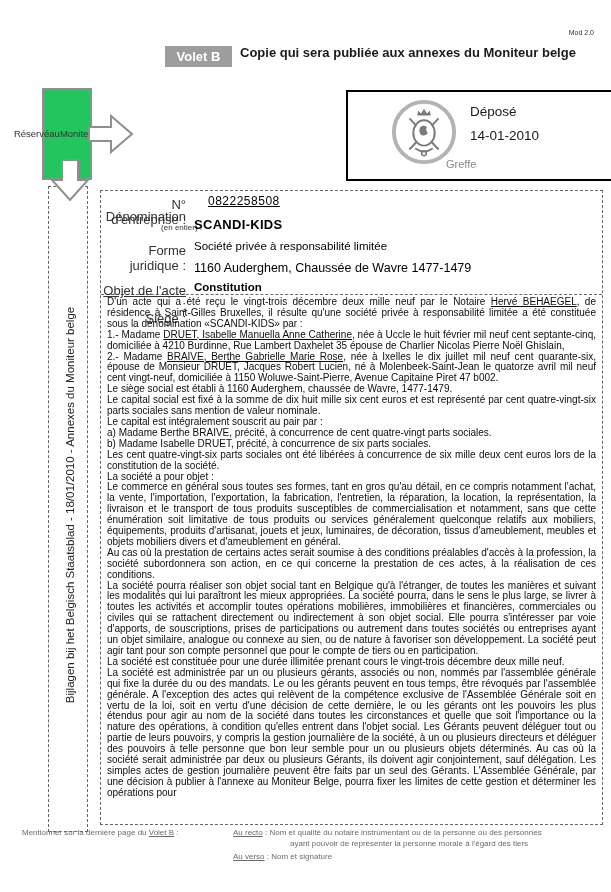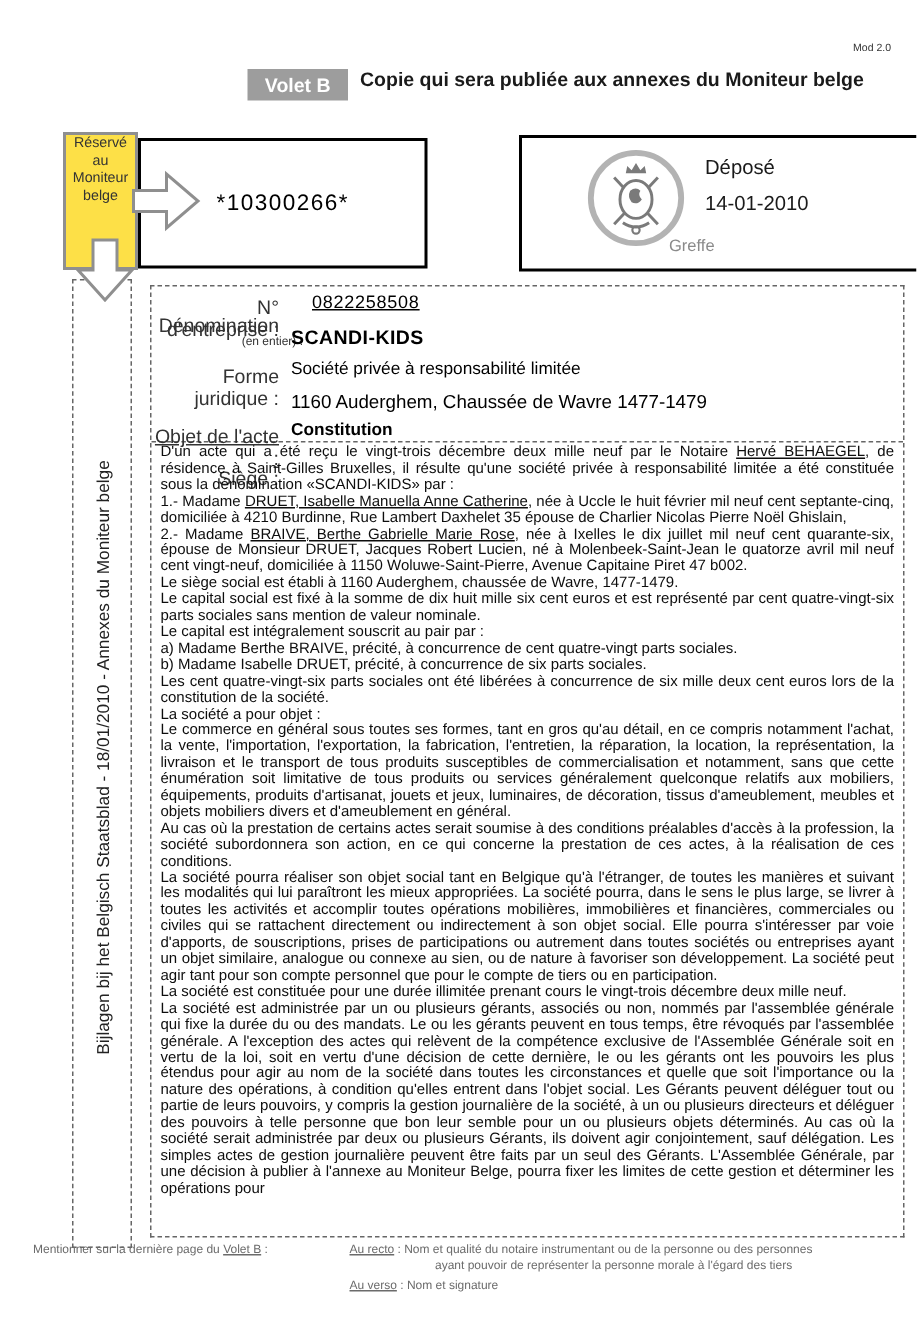--- a/index.html
+++ b/index.html
@@ -9,22 +9,22 @@
   .mod{position:absolute;top:29px;right:17px;font-size:7px;color:#333;}
 
   .volet-box{position:absolute;left:165px;top:46px;width:67px;height:21px;
              background:#9d9d9d;color:#fff;font-weight:bold;font-size:13px;
              display:flex;align-items:center;justify-content:center;}
   .doc-title{position:absolute;left:240px;top:45px;font-size:13px;font-weight:bold;
              line-height:16px;color:#1a1a1a;}
   .doc-title div{white-space:nowrap;}
 
   .reserved-box{position:absolute;left:42px;top:88px;width:50px;height:92px;
-                border:2px solid #8f8f8f;box-sizing:border-box;background:#fde047;
-                display:flex;flex-direction:column;align-items:center;
+                border:2px solid #8f8f8f;box-sizing:border-box;background:#22c55e;
+                display:flex;flex-direction:row;align-items:center;justify-content:center;
                 font-size:9.5px;line-height:11.5px;color:#333;text-align:center;z-index:3;}
   .barcode-box{position:absolute;left:92px;top:92px;width:193px;height:87px;
                border:2px solid #000;box-sizing:border-box;display:flex;
                align-items:center;justify-content:center;}
   .barcode-text{font-size:15px;letter-spacing:1px;color:#000;}
   .arrow-right{position:absolute;left:86px;top:106px;z-index:4;}
   .arrow-down{position:absolute;left:50px;top:158px;z-index:4;}
 
   .depose-box{position:absolute;left:346px;top:90px;width:276px;height:91px;
               border:2px solid #000;box-sizing:border-box;}
@@ -85,23 +85,20 @@
     <div>Copie qui sera publiée aux annexes du Moniteur belge</div>
   </div>
 
   <div class="reserved-box">
     <span>Réservé</span>
     <span>au</span>
     <span>Moniteur</span>
     <span>belge</span>
   </div>
 
-  <div class="barcode-box">
-    <span class="barcode-text">*10300266*</span>
-  </div>
 
   <svg class="arrow-right" width="50" height="56" viewBox="0 0 50 56">
     <polygon points="3,21 25,21 25,10 46,28 25,46 25,35 3,35" fill="#ffffff" stroke="#8f8f8f" stroke-width="2"></polygon>
   </svg>
 
   <div class="depose-box">
     <svg class="seal" width="68" height="68" viewBox="0 0 70 70">
       <circle cx="35" cy="35" r="31" fill="none" stroke="#b3b3b3" stroke-width="4"></circle>
       <line x1="20" y1="53" x2="50" y2="21" stroke="#7a7a7a" stroke-width="2"></line>
       <line x1="50" y1="53" x2="20" y2="21" stroke="#7a7a7a" stroke-width="2"></line>

